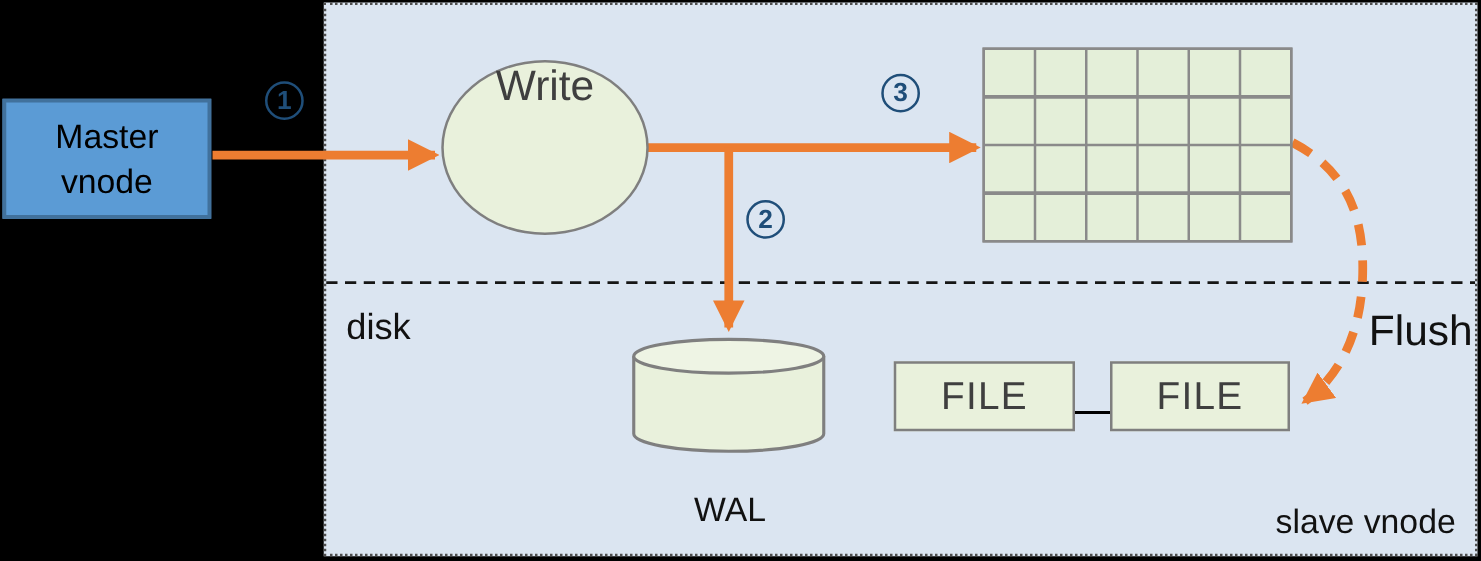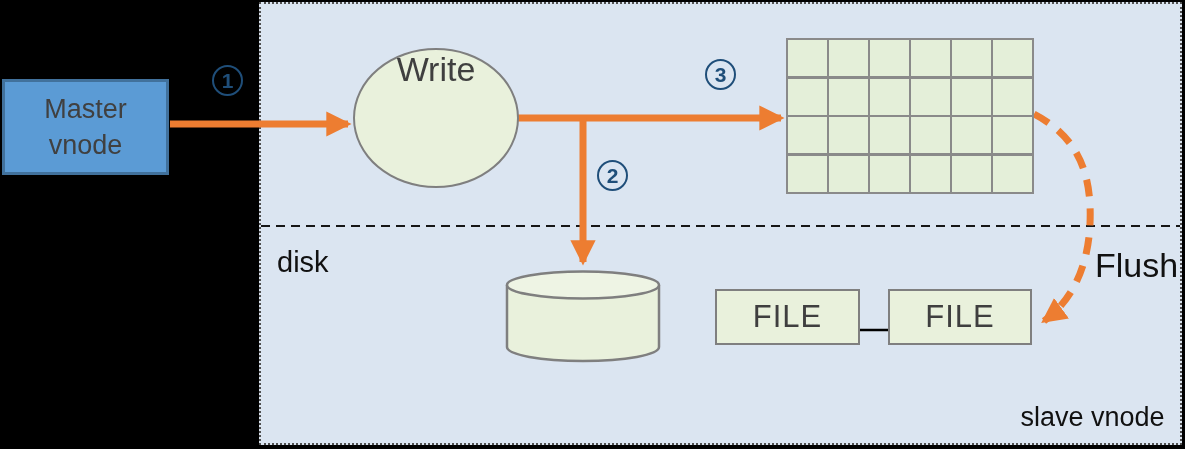--- a/index.html
+++ b/index.html
@@ -22,21 +22,21 @@
     position:absolute;left:259px;top:2px;width:923px;height:443px;
     background:var(--panel-fill);
     border:2px dotted #4f4f4f;
   }
 
   .svg-layer{position:absolute;left:0;top:0;width:1185px;height:449px;pointer-events:none;}
 
   .master-box{
     position:absolute;left:2px;top:79px;width:167px;height:96px;
     background:var(--master-fill);border:3px solid var(--master-border);
-    color:#404040;font-size:27px;line-height:36px;text-align:center;
+    color:#000000;font-size:27px;line-height:36px;text-align:center;
     display:flex;flex-direction:column;justify-content:center;
   }
 
   .write-ellipse{
     position:absolute;left:353px;top:48px;width:166px;height:140px;
     background:var(--node-fill);border:2.5px solid var(--node-border);
     border-radius:50%;
     display:flex;align-items:flex-start;justify-content:center;
     font-size:34px;color:var(--dark-text);
   }
@@ -154,16 +154,17 @@
   </div>
 
   <div class="file-box file-1">
     <span>FILE</span>
   </div>
   <div class="file-box file-2">
     <span>FILE</span>
   </div>
 
   <div class="lbl lbl-disk">disk</div>
+  <div class="lbl lbl-wal">WAL</div>
   <div class="lbl lbl-flush">Flush</div>
   <div class="lbl lbl-slave">slave vnode</div>
 
 </div>
 
 </body></html>

